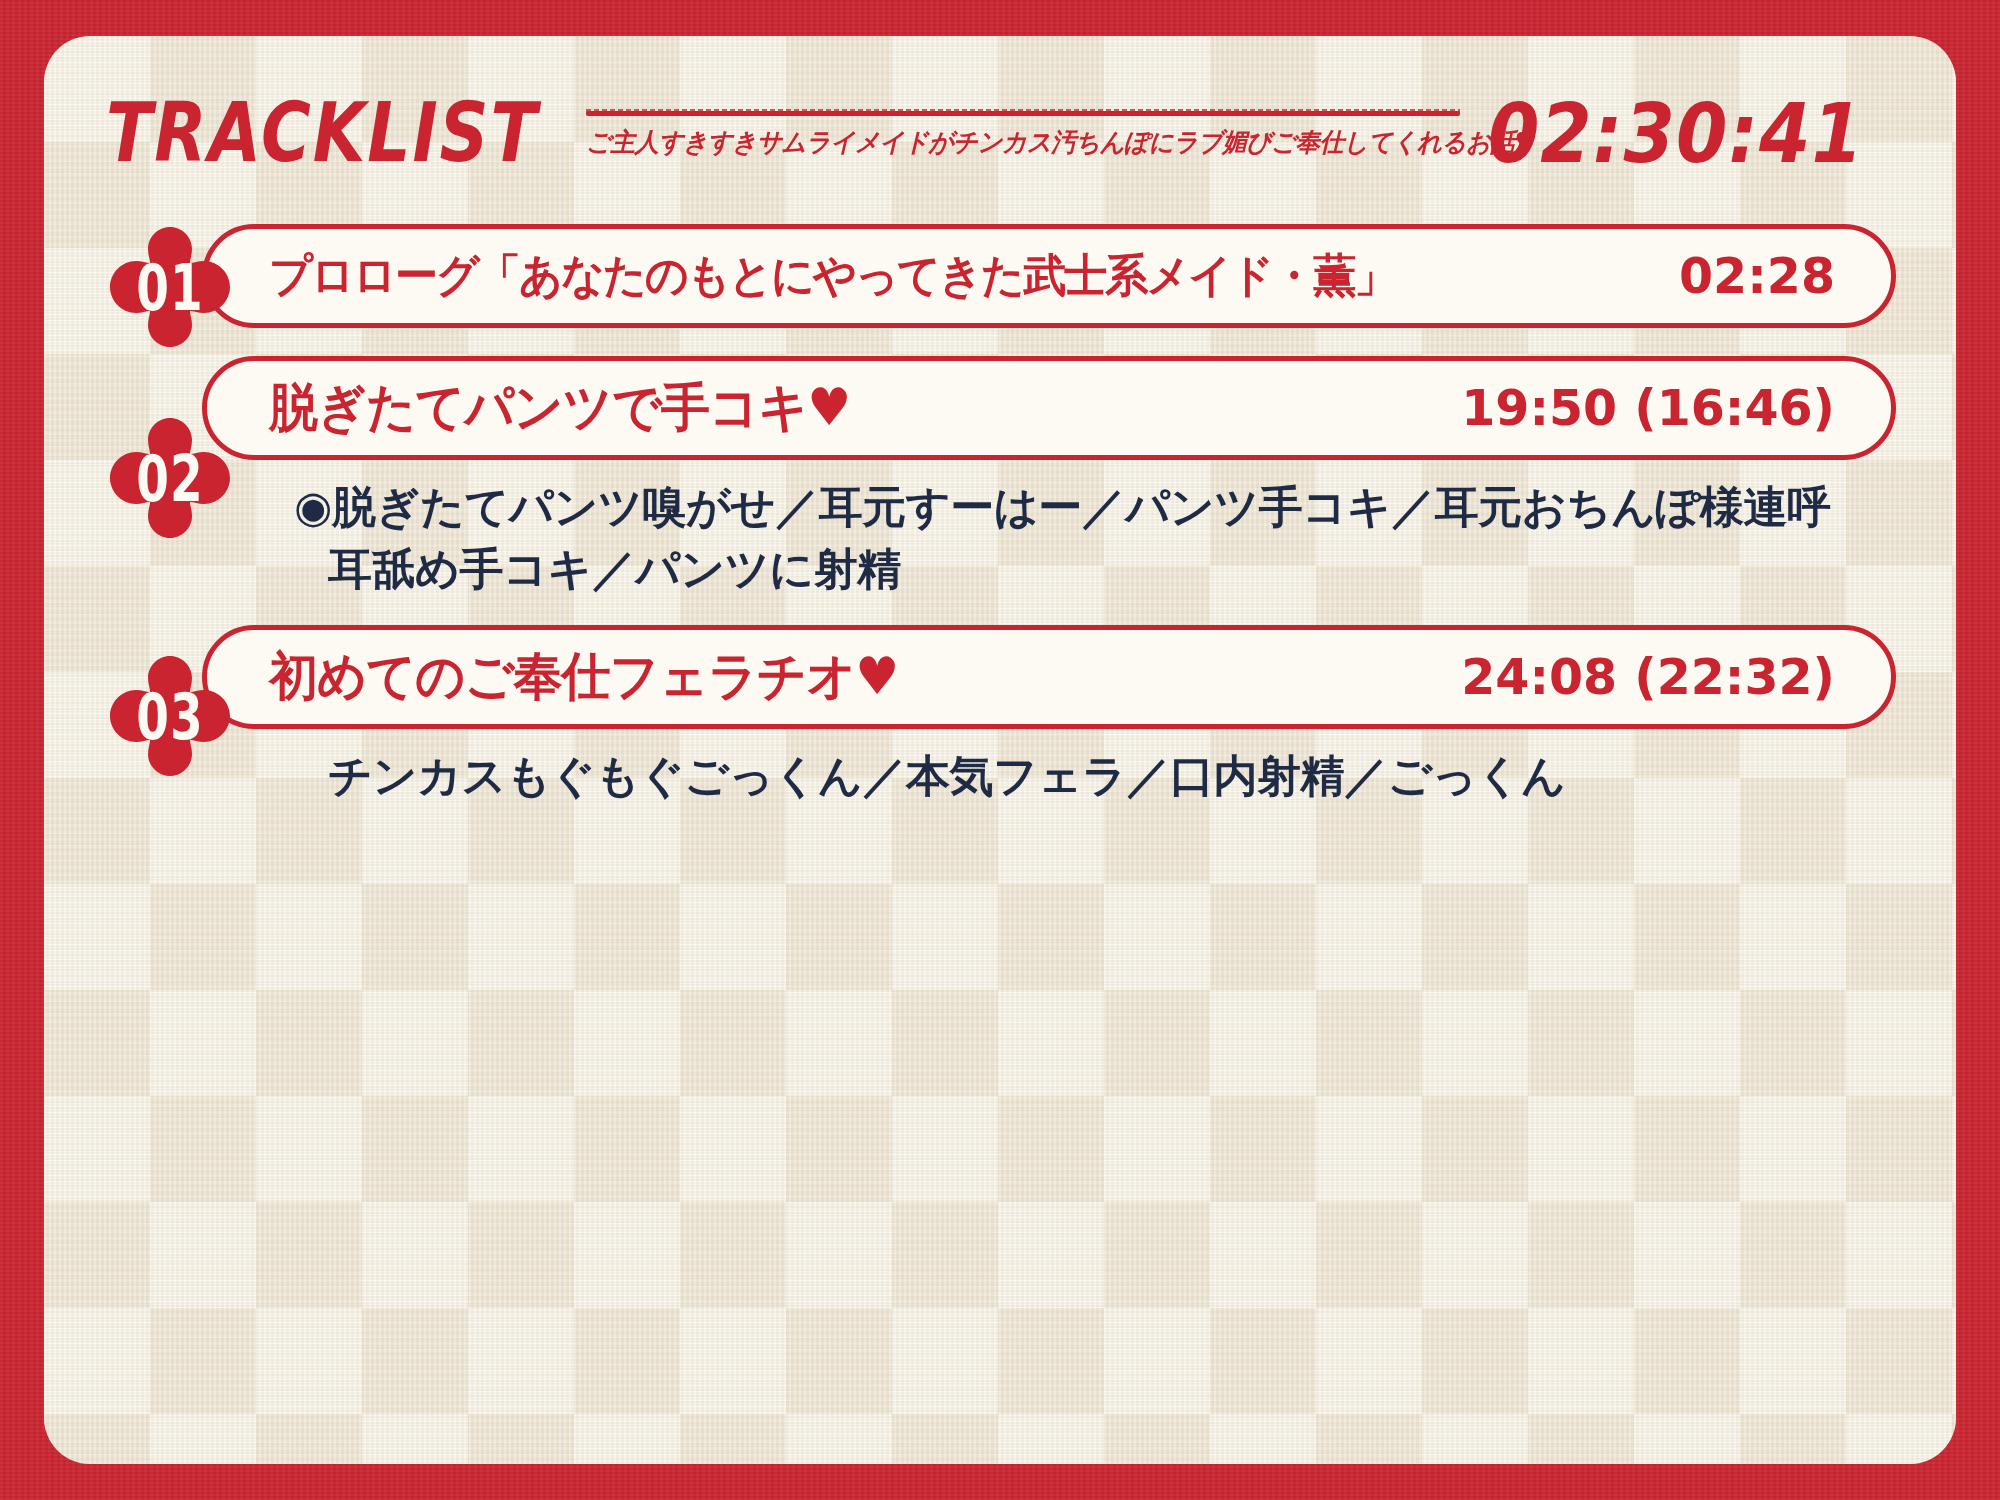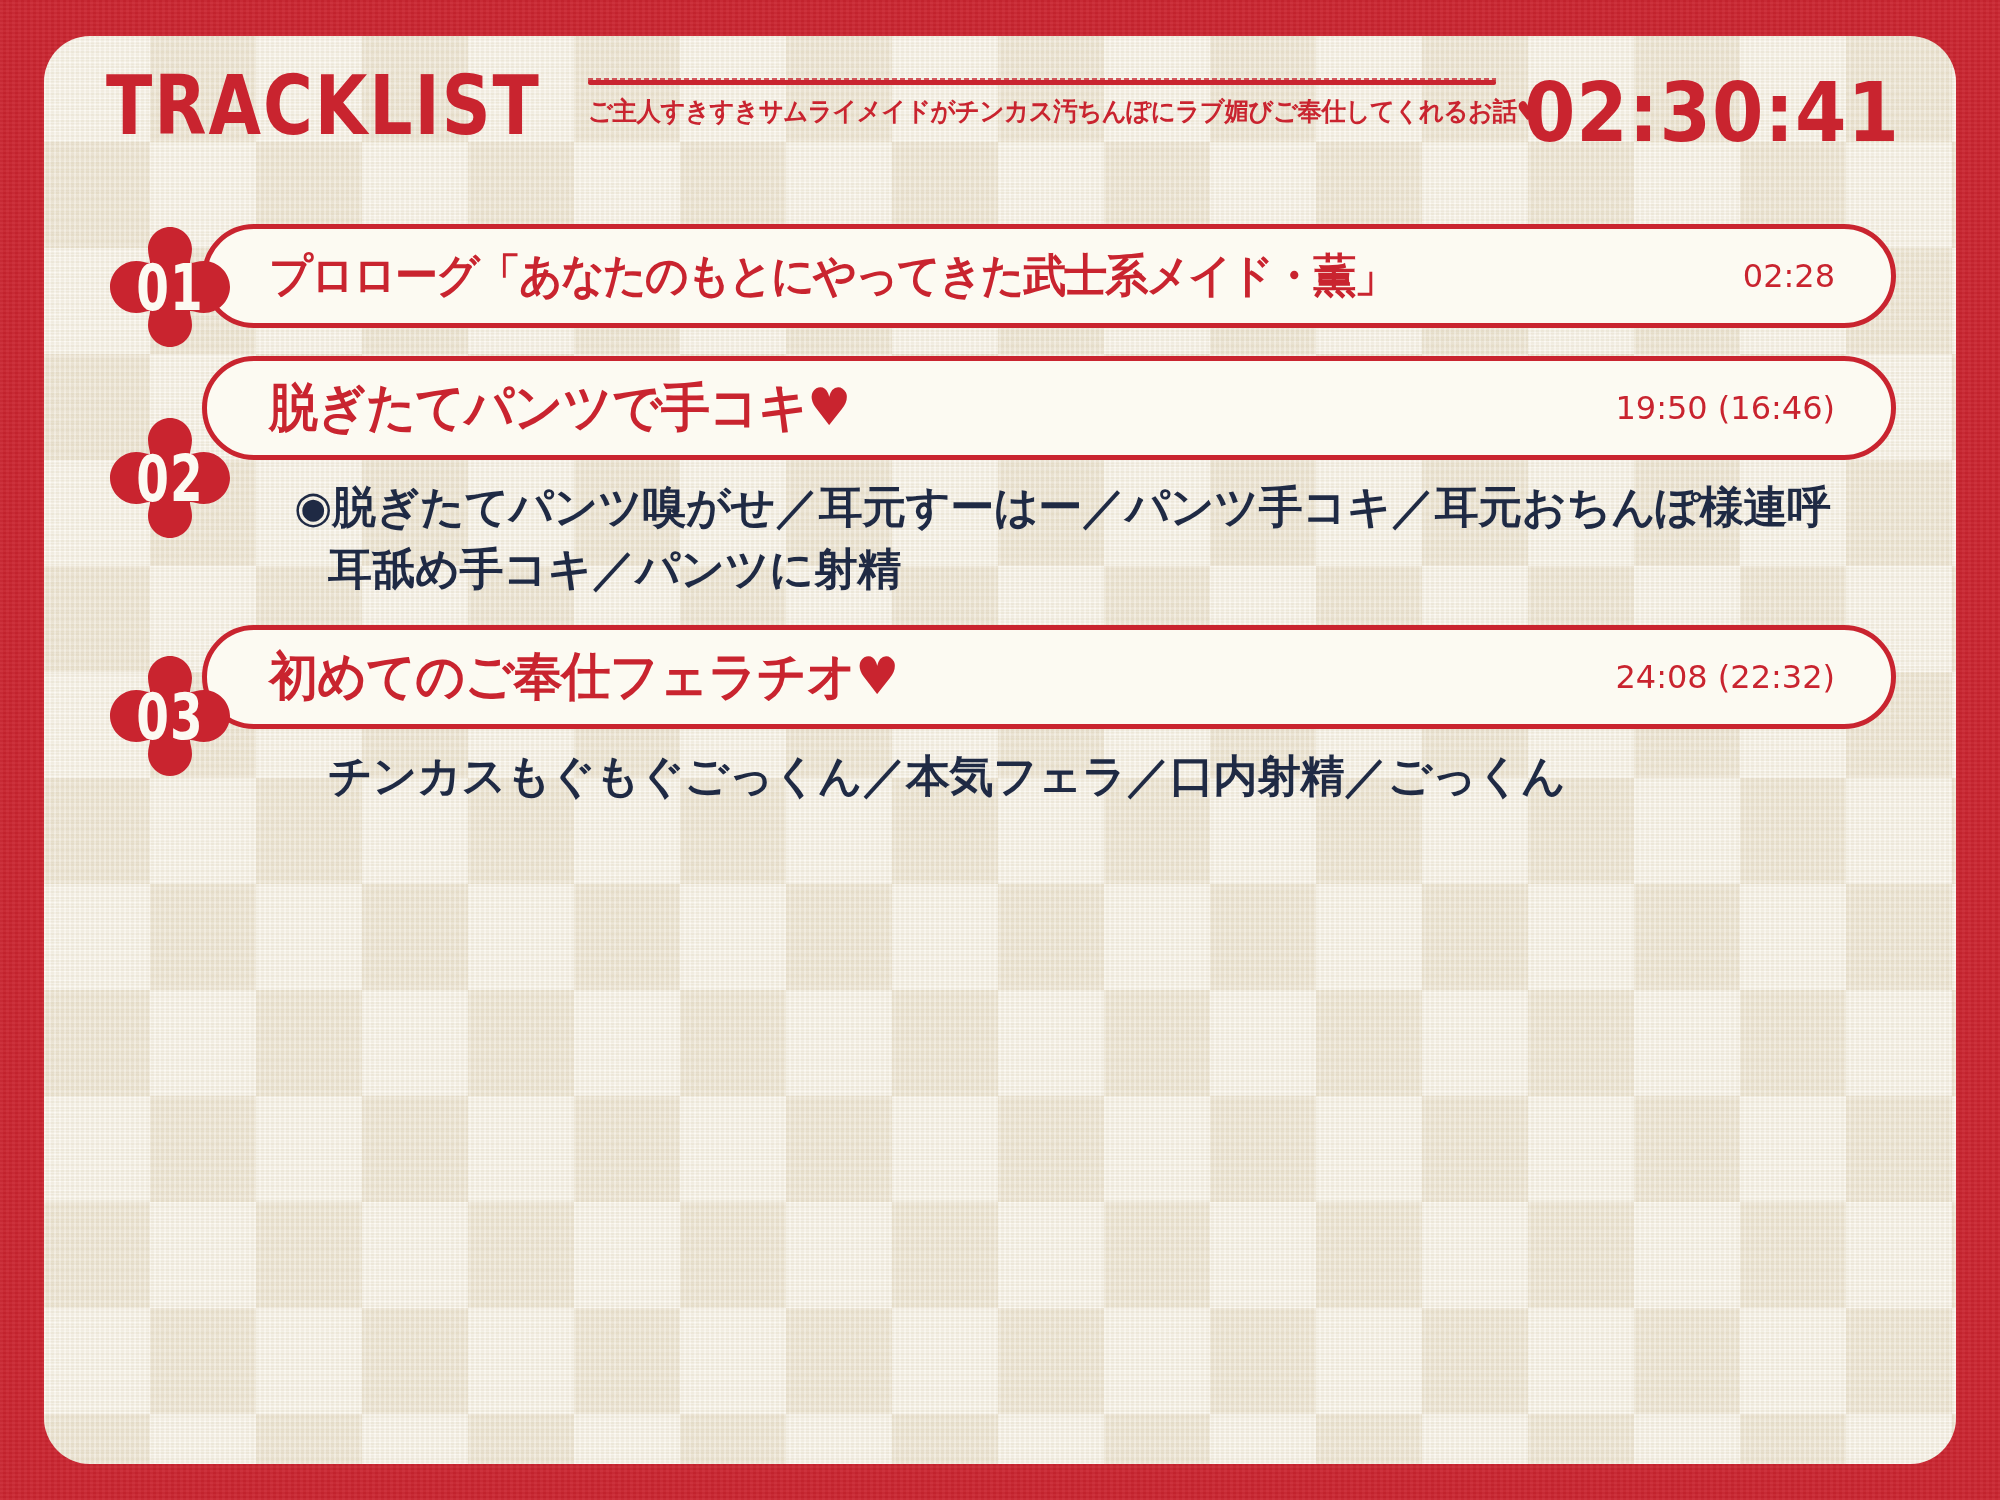--- a/index.html
+++ b/index.html
@@ -63,23 +63,24 @@
   .content {
     position: relative;
     z-index: 3;
     padding: 0;
   }
 
   
   .header {
     position: relative;
     height: 126px;
-    margin: 44px 56px 4px 62px;
+    margin: 44px 92px 4px 62px;
     display: flex;
-    align-items: flex-start;
+    align-items: center;
+    font-style: italic;
   }
 
   .header-title {
     font-family: "DejaVu Sans", "Liberation Sans", sans-serif;
     font-size: 70px;
     font-weight: 700;
     letter-spacing: 2px;
     color: #C9242F;
     line-height: 0.95;
     white-space: nowrap;
@@ -194,22 +195,22 @@
     transform-origin: left center;
   }
   .track-title.small {
     font-size: 43px;
     letter-spacing: -2px;
   }
 
   .track-time {
     margin-left: auto;
     margin-right: 56px;
-    font-size: 32px;
-    font-weight: 400;
+    font-size: 49px;
+    font-weight: 700;
     color: #C9242F;
     white-space: nowrap;
     letter-spacing: 0px;
   }
 
   .track-desc {
     margin: 16px 0 26px 188px;
     font-size: 44px;
     font-weight: 700;
     color: #1F2A44;

